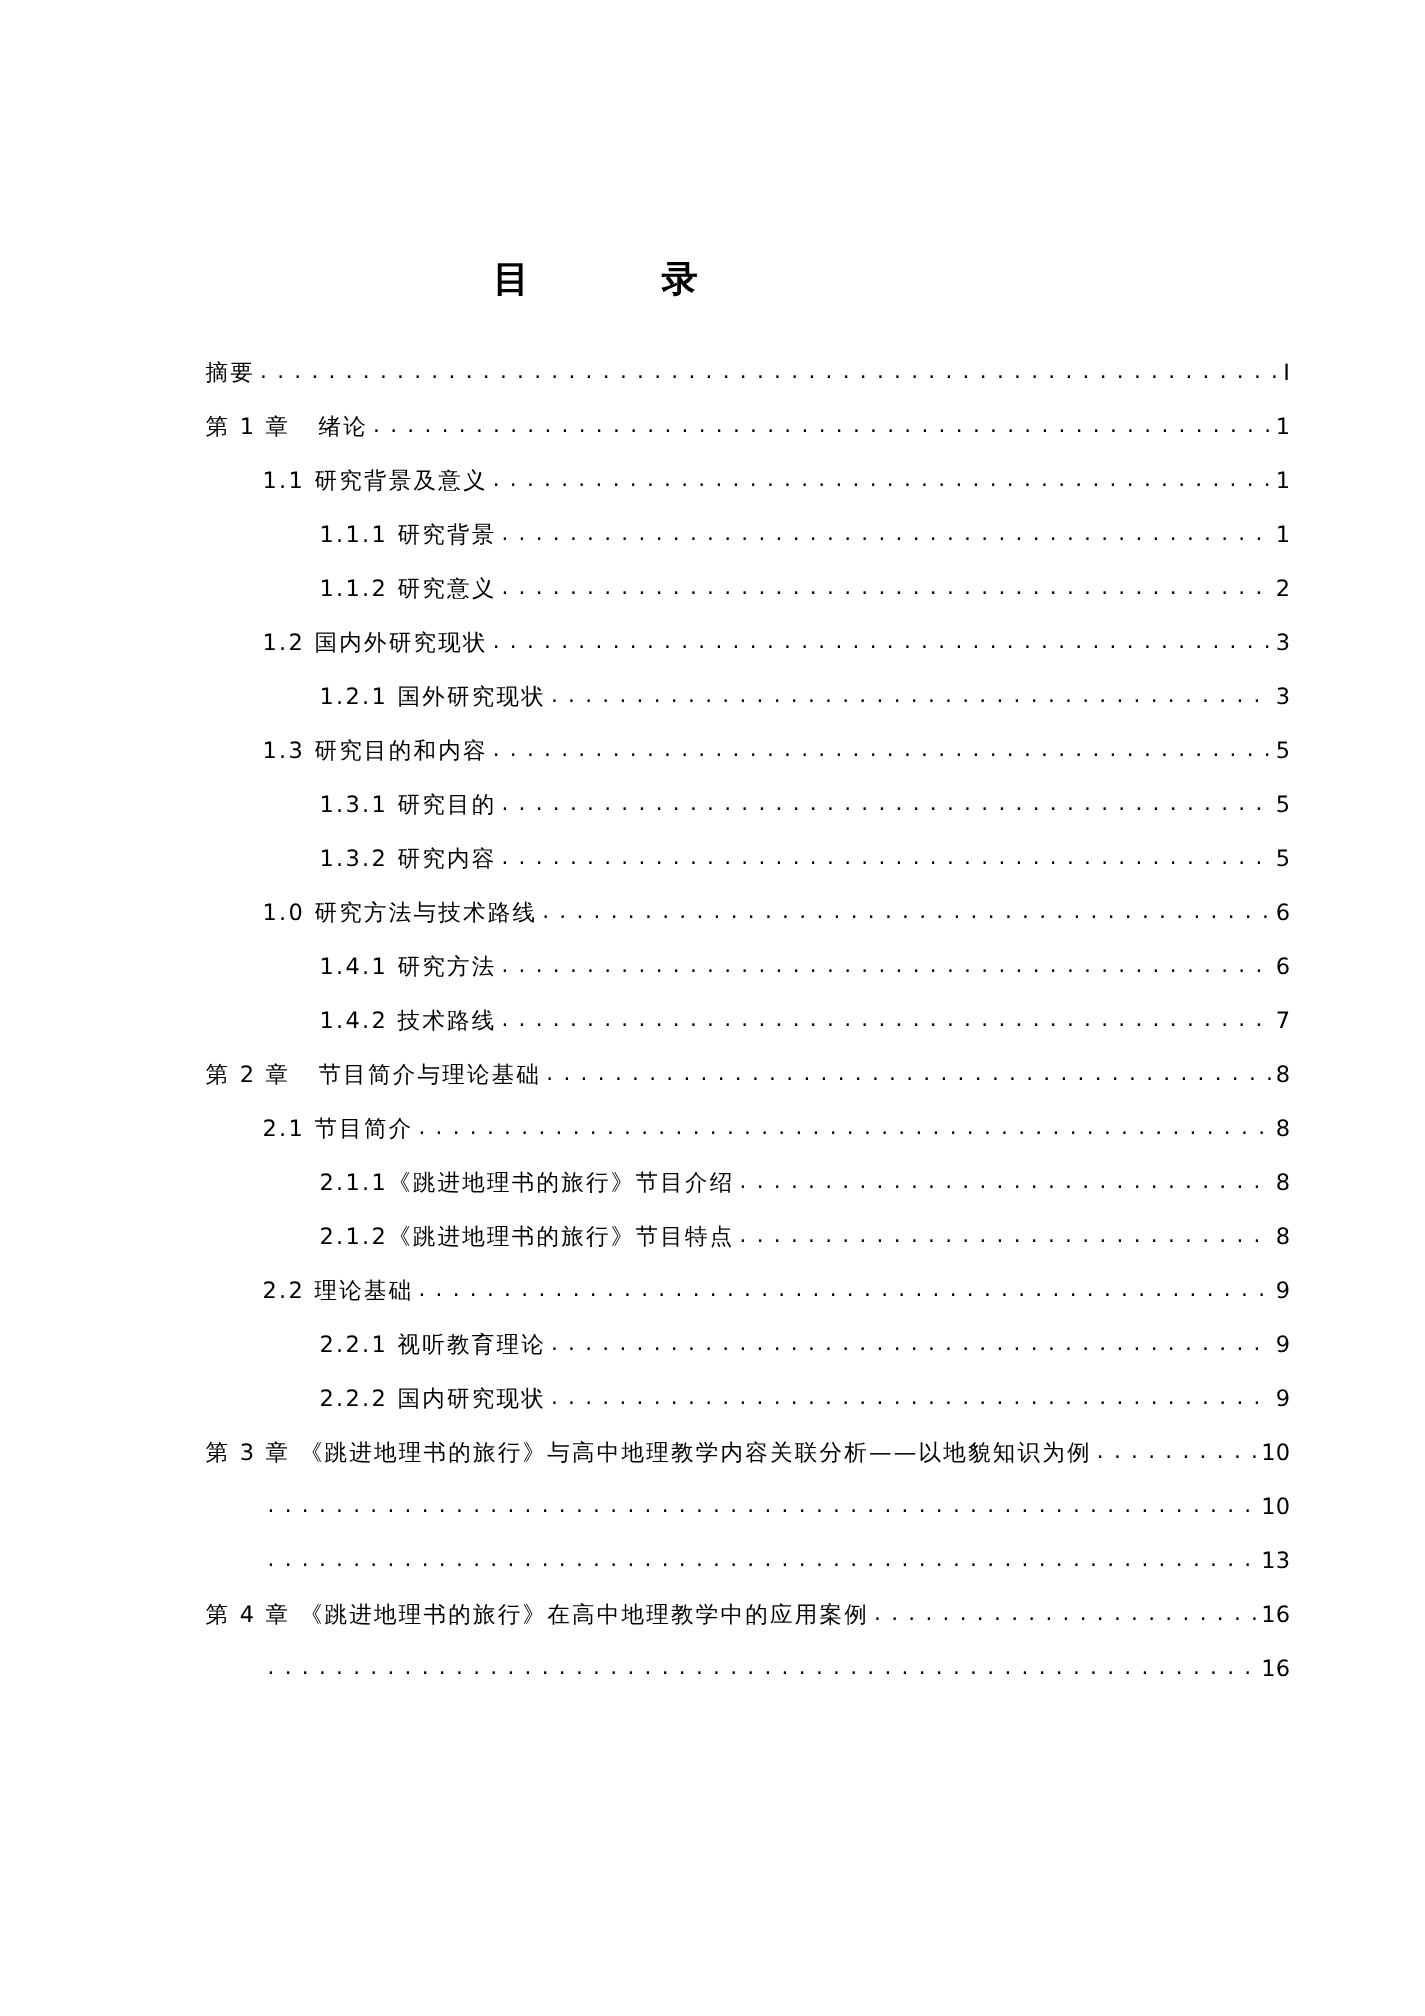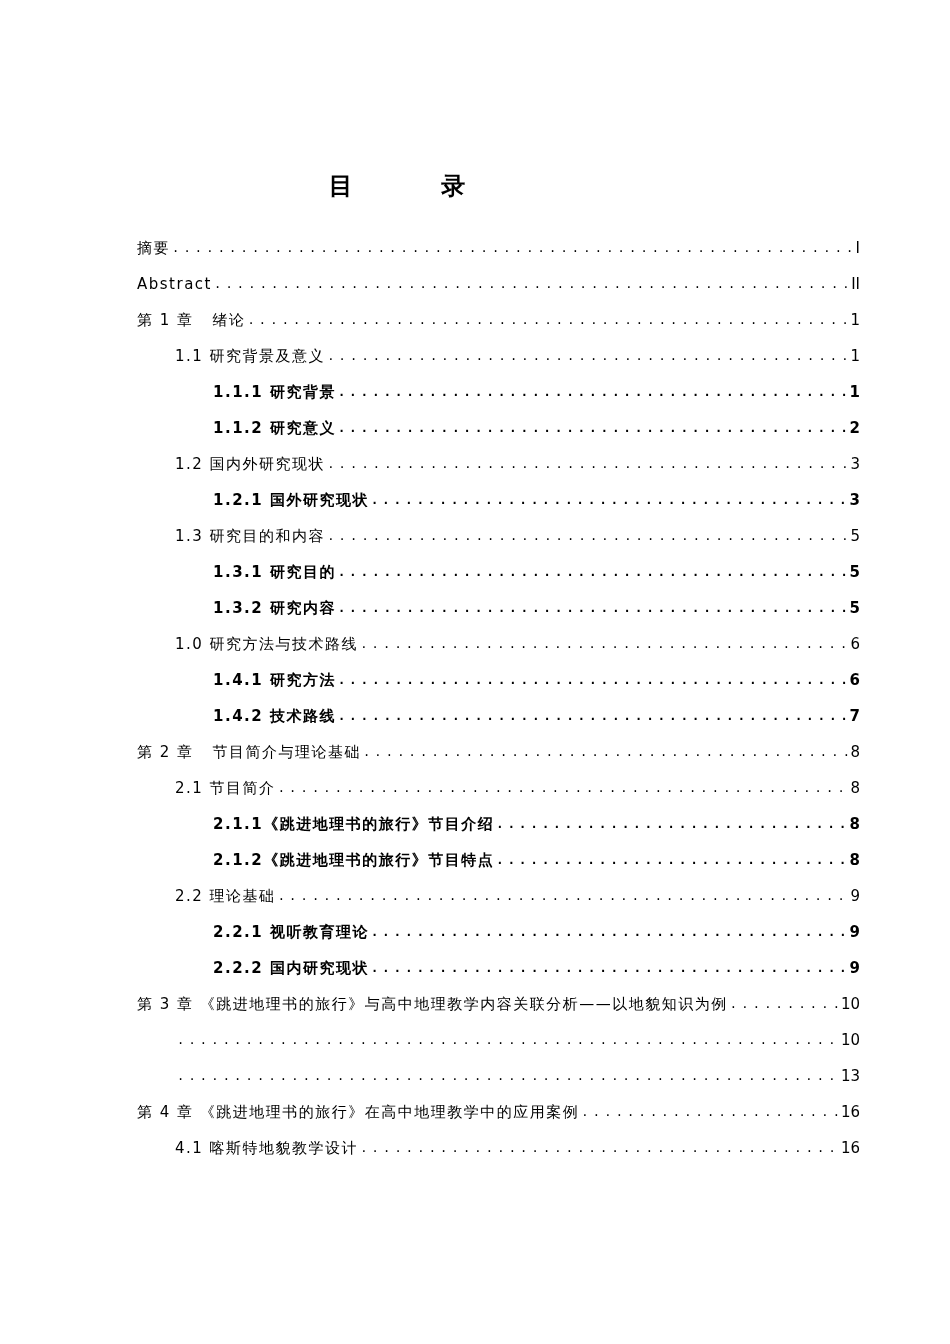--- a/index.html
+++ b/index.html
@@ -3,41 +3,36 @@
 <meta charset="utf-8">
 <style>
   html, body { margin: 0; padding: 0; background: #ffffff; }
   body { width: 950px; height: 1344px; position: relative; overflow: hidden;
          font-family: "DejaVu Sans", sans-serif; color: #000; }
   .title { position: absolute; top: 170px; left: 0; width: 794px; text-align: center;
            font-size: 24px; font-weight: bold; letter-spacing: 40px; padding-left: 40px; box-sizing: border-box; }
   .toc { position: absolute; top: 230px; left: 137px; width: 723px; }
   .row { display: flex; align-items: center; height: 36px; line-height: 28px; font-size: 15px; }
   .row.l2 { padding-left: 38px; }
-  .row.l3 { padding-left: 76px; font-weight: bold; }
+  .row.l3 { padding-left: 76px; }
   .text { white-space: pre; letter-spacing: 1.5px; }
   .dots { flex: 1; overflow: hidden; white-space: nowrap; letter-spacing: 4.2px; margin: 0 2px; font-family: "DejaVu Sans Mono", monospace; font-size: 12px; }
   .dots::after { content: "........................................................................................................................................................"; }
   .page { white-space: nowrap; font-family: "DejaVu Sans", sans-serif; }
 </style>
 </head>
 <body>
 
 <div class="title">目 录</div>
 
 <div class="toc" id="toc">
     <div class="row l1">
       <span class="text">摘要</span>
       <span class="dots"></span>
       <span class="page">I</span>
-    </div>
-    <div class="row l1">
-      <span class="text">Abstract</span>
-      <span class="dots"></span>
-      <span class="page">II</span>
     </div>
     <div class="row l1">
       <span class="text">第 1 章   绪论</span>
       <span class="dots"></span>
       <span class="page">1</span>
     </div>
     <div class="row l2">
       <span class="text">1.1 研究背景及意义</span>
       <span class="dots"></span>
       <span class="page">1</span>
@@ -139,17 +134,16 @@
     <div class="row l2">
       <span class="dots"></span>
       <span class="page">13</span>
     </div>
     <div class="row l1">
       <span class="text">第 4 章 《跳进地理书的旅行》在高中地理教学中的应用案例</span>
       <span class="dots"></span>
       <span class="page">16</span>
     </div>
     <div class="row l2">
-      <span class="text">4.1 喀斯特地貌教学设计</span>
       <span class="dots"></span>
       <span class="page">16</span>
     </div>
   </div>
 
 </body></html>

